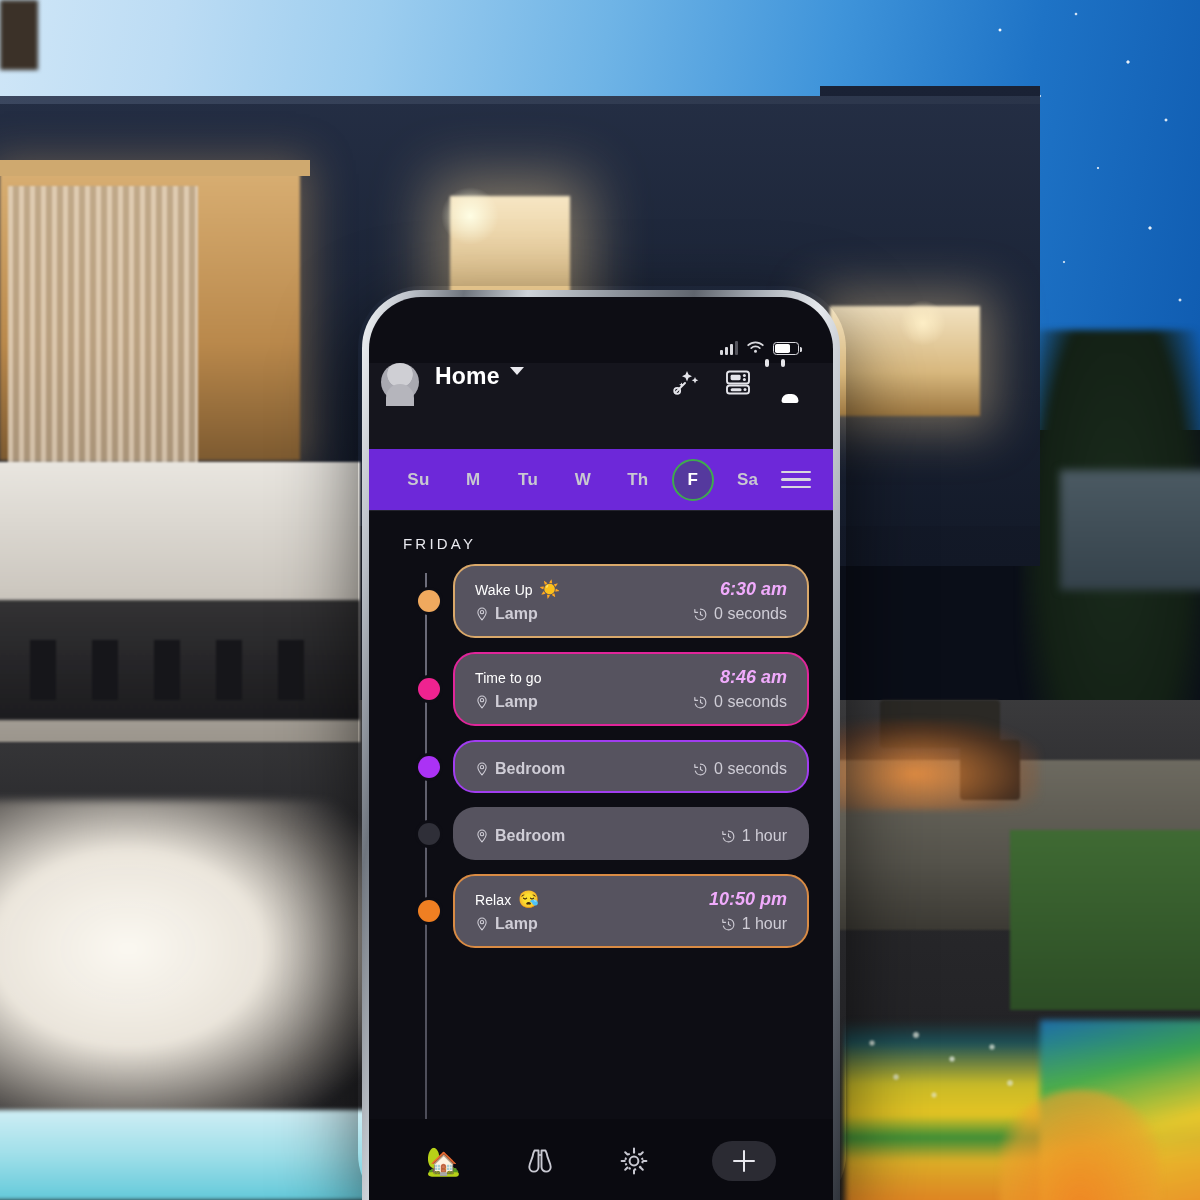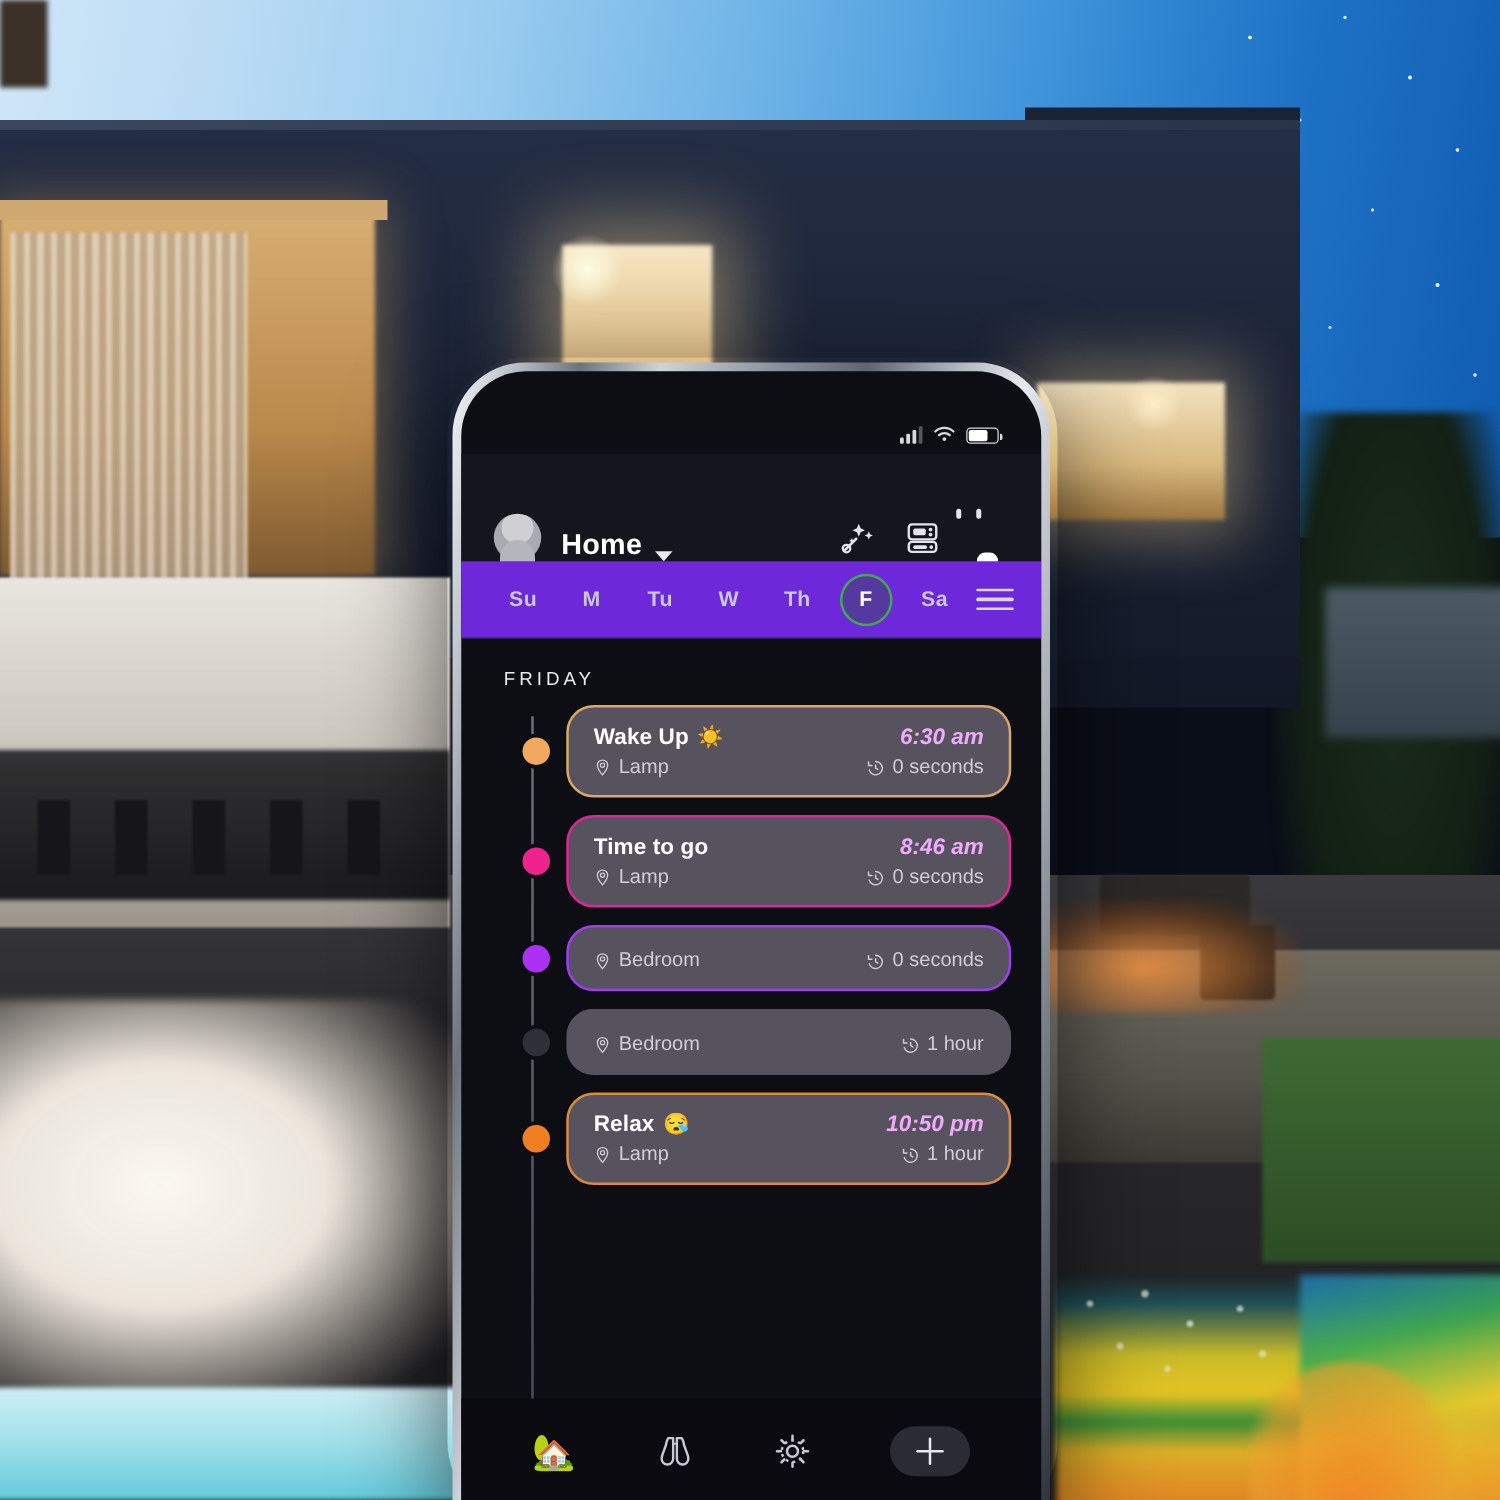--- a/index.html
+++ b/index.html
@@ -239,21 +239,21 @@
   }
   .batt:after {
     content:""; position:absolute; right:-4px; top:3.5px; width:2.4px; height:5px;
     background:#d9d9de; border-radius: 0 1.5px 1.5px 0;
   }
   .batt i { display:block; width: 70%; height: 100%; background:#fff; border-radius: 1.8px; }
 
   
   .app-header {
     position: absolute; left: 0; top: 66px; width: 100%; height: 86px;
-    display: flex; align-items: flex-end; padding: 0 28px 0 26px;
+    display: flex; align-items: flex-start; padding: 0 28px 0 12px;
     background: #15151d;
   }
   .avatar {
     width: 38px; height: 38px; border-radius: 50%;
     background: radial-gradient(circle at 50% 30%, #cfcfd4 0 38%, #a9a9b1 40% 100%);
     position: relative; flex: 0 0 auto;
   }
   .avatar:after {
     content:""; position:absolute; left:50%; top: 56%; transform:translateX(-50%);
     width: 28px; height: 22px; border-radius: 14px 14px 0 0; background:#b5b5bc;
@@ -331,24 +331,24 @@
   }
   .card {
     margin-left: 56px; flex: 1;
     background: #56535f;
     border-radius: 22px;
     padding: 13px 20px 13px 20px;
     border: 2px solid transparent;
   }
   .row1 { display: flex; align-items: baseline; }
   .row2 { display: flex; align-items: center; margin-top: 5px; }
-  .ev-title { color: #fff; font-size: 18px; font-weight: 700; letter-spacing: .1px; }
+  .ev-title { color: #fff; font-size: 14px; font-weight: 400; letter-spacing: .1px; }
   .ev-emoji { font-size: 17px; margin-left: 7px; }
   .ev-time { margin-left: auto; color: #f0abfc; font-size: 18px; font-weight: 700; font-style: italic; }
-  .ev-room { color: #cfcdd6; font-size: 16px; display: flex; align-items: center; gap: 6px; }
+  .ev-room { color: #cfcdd6; font-size: 16px; display: flex; align-items: center; gap: 6px; font-weight: bold; }
   .ev-dur  { margin-left: auto; color: #cfcdd6; font-size: 16px; display: flex; align-items: center; gap: 6px; }
   .pin { width: 14px; height: 14px; flex: 0 0 auto; }
   .clk { width: 15px; height: 15px; flex: 0 0 auto; }
 
   
   .navbar {
     position: absolute; left: 0; bottom: 0; width: 100%; height: 84px;
     display: flex; align-items: center; justify-content: space-around;
     background: #0a0a10;
     padding: 0 26px;

